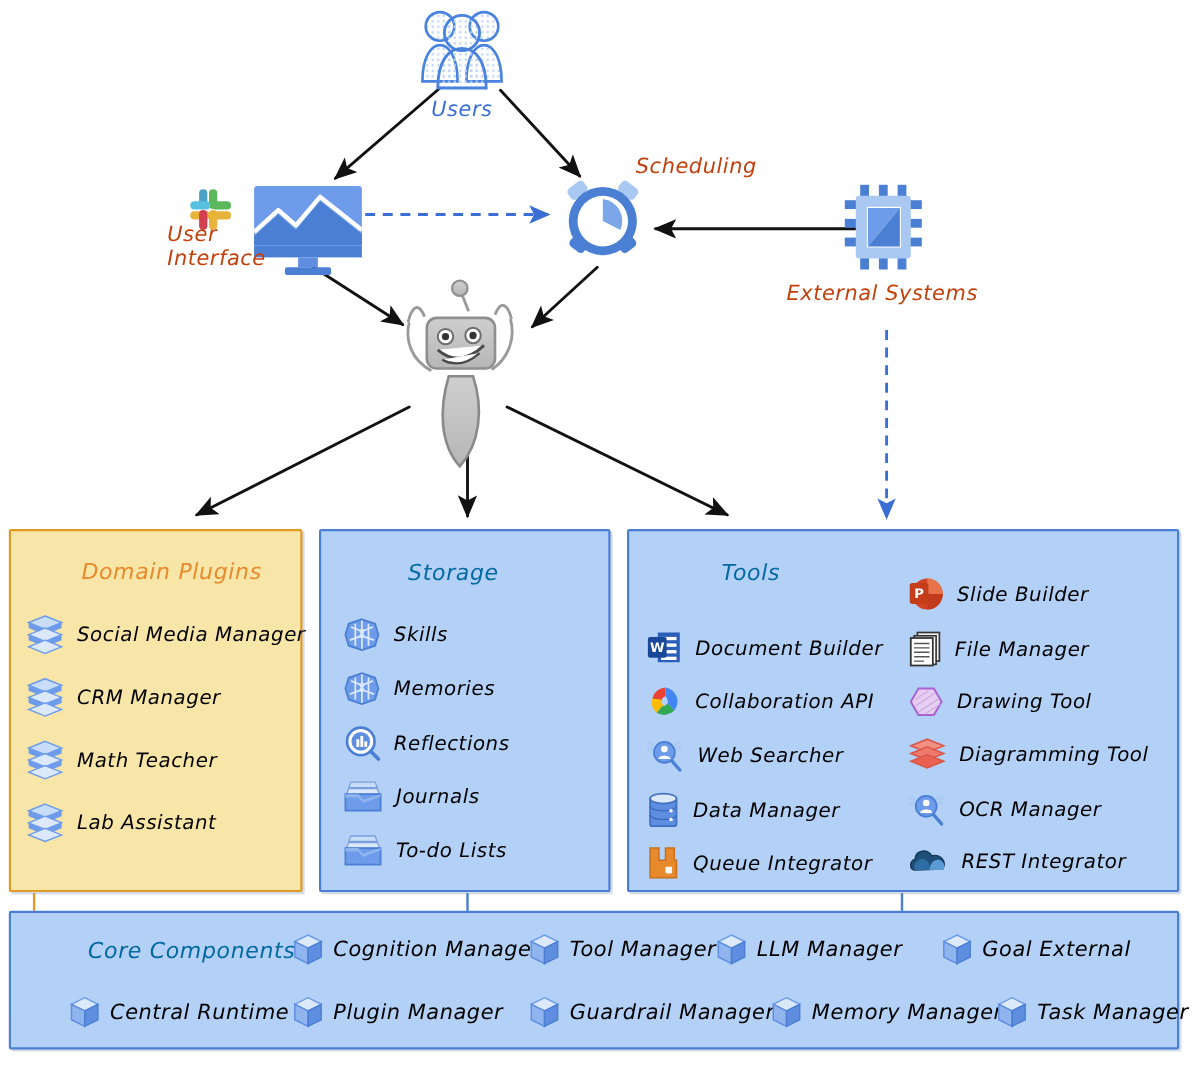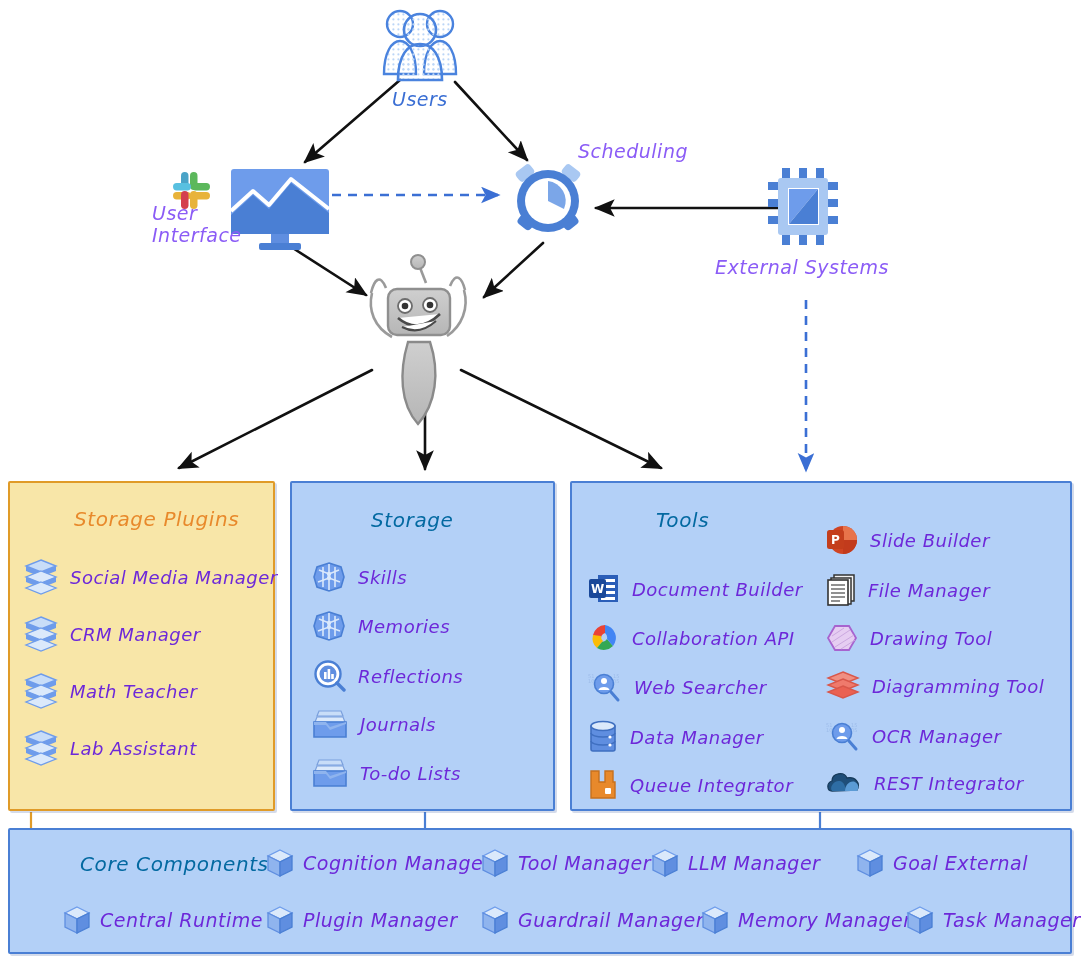--- a/index.html
+++ b/index.html
@@ -13,21 +13,21 @@
   #stage { position: relative; width: 959px; height: 974px; background:#fff; }
 
   
   .hand {
     font-family: "DejaVu Sans", sans-serif;
     color: #3b6fd4;
     letter-spacing: .4px;
     white-space: nowrap;
     font-style: italic;
   }
-  .hand-dark { color: #8b5cf6; }
+  .hand-dark { color: #c2410c; }
 
   .node-label {
     position: absolute;
     font-size: 19px;
     line-height: 1.18;
     white-space: pre;
     font-style: italic;
     letter-spacing: .5px;
     font-family: "DejaVu Sans", sans-serif;
   }
@@ -57,21 +57,21 @@
 
   .item {
     position: absolute;
     display: flex;
     align-items: center;
     gap: 12px;
     white-space: nowrap;
   }
   .item-label {
     font-size: 18px;
-    color: #6d28d9;
+    color: #000000;
     font-style: italic;
     letter-spacing: .5px;
     font-family: "DejaVu Sans", sans-serif;
   }
   .ico { flex: 0 0 auto; display:block; }
 
   
   .core-item { position: absolute; display:flex; align-items:center; gap: 8px; white-space: nowrap; }
   .core-item .item-label { font-size: 19px; }
 </style>
@@ -234,21 +234,21 @@
     </g>
   </svg>
 
   <div class="node-label hand" style="left:392px; top:88px;">Users</div>
   <div class="node-label hand-dark" style="left:152px; top:202px;">User
 Interface</div>
   <div class="node-label hand-dark" style="left:578px; top:140px;">Scheduling</div>
   <div class="node-label hand-dark" style="left:715px; top:256px;">External Systems</div>
 
   <div class="panel panel-yellow" style="left:8px; top:481px; width:267px; height:330px;">
-    <div class="panel-title title-orange" style="left:64px; top:24px;">Storage Plugins</div>
+    <div class="panel-title title-orange" style="left:64px; top:24px;">Domain Plugins</div>
 
     <div class="item" style="left:14px; top:76px;">
       <svg class="ico" width="34" height="36" viewBox="0 0 34 36">
         <path d="M17,1 L32,7 L17,13 L2,7 Z" fill="#c8ddf8" stroke="#6e9ceb" stroke-width="1.4"></path>
         <path d="M2,7 L2,12 L17,18 L32,12 L32,7 L17,13 Z" fill="#6e9ceb"></path>
         <path d="M17,12 L32,18 L17,24 L2,18 Z" fill="#dbe9fb" stroke="#6e9ceb" stroke-width="1.3"></path>
         <path d="M2,18 L2,23 L17,29 L32,23 L32,18 L17,24 Z" fill="#6e9ceb"></path>
         <path d="M17,23 L32,29 L17,35 L2,29 Z" fill="#dbe9fb" stroke="#6e9ceb" stroke-width="1.3"></path>
       </svg>
       <span class="item-label">Social Media Manager</span>

